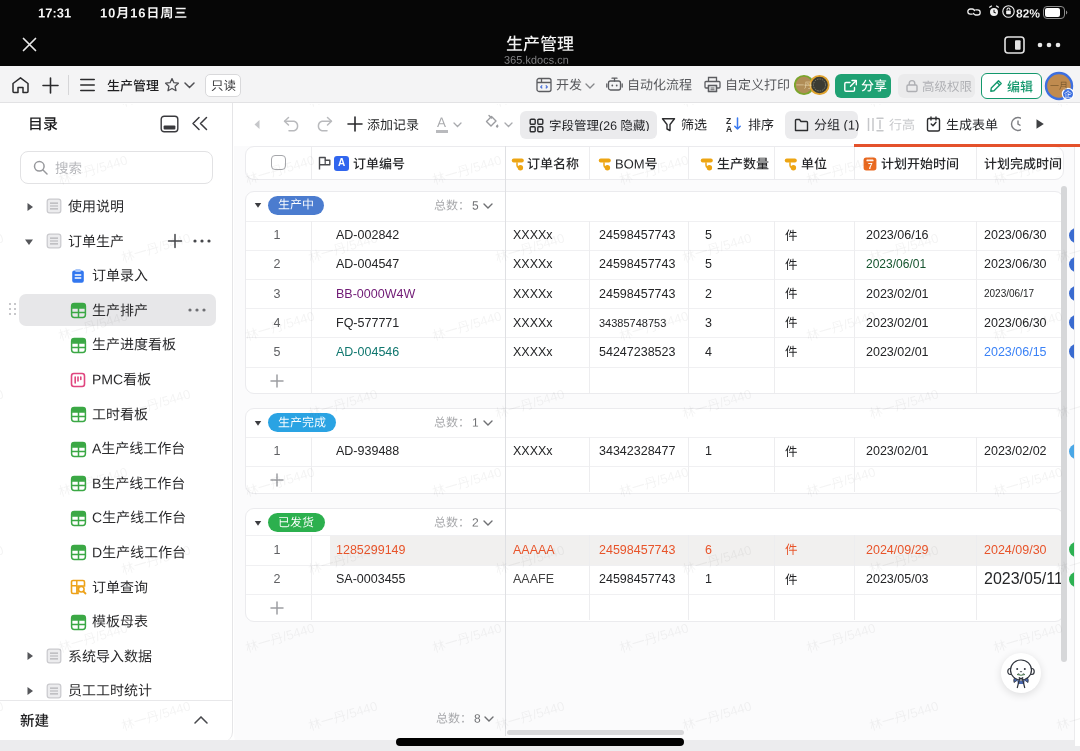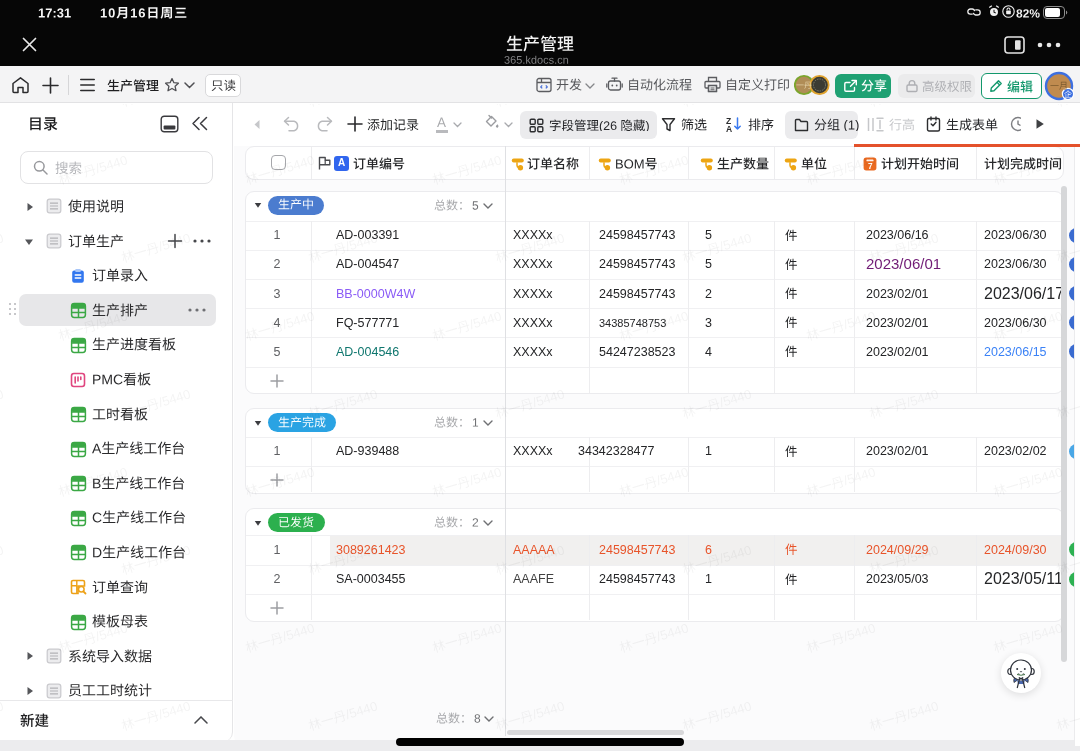--- a/index.html
+++ b/index.html
@@ -821,51 +821,51 @@
 <div class="ab" style="left:246px;top:337.3px;width:817px;height:1px;background:#f0f0f2"></div>
 <div class="ab" style="left:246px;top:366.5px;width:817px;height:1px;background:#f0f0f2"></div>
 <div class="ab" style="left:310.5px;top:220.5px;width:1px;height:172.0px;background:#ededef"></div>
 <div class="ab" style="left:505px;top:220.5px;width:1px;height:172.0px;background:#ededef"></div>
 <div class="ab" style="left:589px;top:220.5px;width:1px;height:172.0px;background:#ededef"></div>
 <div class="ab" style="left:688px;top:220.5px;width:1px;height:172.0px;background:#ededef"></div>
 <div class="ab" style="left:774px;top:220.5px;width:1px;height:172.0px;background:#ededef"></div>
 <div class="ab" style="left:854px;top:220.5px;width:1px;height:172.0px;background:#ededef"></div>
 <div class="ab" style="left:976px;top:220.5px;width:1px;height:172.0px;background:#ededef"></div>
 <div class="ab" style="left:262px;top:227.1px;width:30px;height:16px;font-size:12.5px;color:#5f6063;text-align:center;line-height:16px">1</div>
-<div class="ab" style="left:336px;top:227.1px;height:16px;font-size:12.5px;color:#242527;line-height:16px;white-space:nowrap">AD-003391</div>
+<div class="ab" style="left:336px;top:227.1px;height:16px;font-size:12.5px;color:#242527;line-height:16px;white-space:nowrap">AD-002842</div>
 <div class="ab" style="left:513px;top:227.1px;height:16px;font-size:12.5px;color:#242527;line-height:16px;white-space:nowrap">XXXXx</div>
 <div class="ab" style="left:599px;top:227.1px;height:16px;font-size:12.5px;color:#242527;line-height:16px;white-space:nowrap">24598457743</div>
 <div class="ab" style="left:705px;top:227.1px;height:16px;font-size:12.5px;color:#242527;line-height:16px;white-space:nowrap">5</div>
 <svg class="ck" style="position:absolute;left:785px;top:228.6px;width:12.5px;height:12.5px" viewBox="0 -880 1000 1000" fill="#242527">
     <use href="#q4ef6r" x="0"></use>
   </svg>
 <div class="ab" style="left:866px;top:227.1px;height:16px;font-size:12.5px;color:#242527;line-height:16px;white-space:nowrap">2023/06/16</div>
 <div class="ab" style="left:984px;top:227.1px;height:16px;font-size:12.5px;color:#242527;line-height:16px;white-space:nowrap">2023/06/30</div>
 <div class="ab" style="left:1069px;top:227.6px;width:15px;height:15px;border-radius:50%;background:#3a6bd0"></div>
 <div class="ab" style="left:262px;top:256.3px;width:30px;height:16px;font-size:12.5px;color:#5f6063;text-align:center;line-height:16px">2</div>
 <div class="ab" style="left:336px;top:256.3px;height:16px;font-size:12.5px;color:#242527;line-height:16px;white-space:nowrap">AD-004547</div>
 <div class="ab" style="left:513px;top:256.3px;height:16px;font-size:12.5px;color:#242527;line-height:16px;white-space:nowrap">XXXXx</div>
 <div class="ab" style="left:599px;top:256.3px;height:16px;font-size:12.5px;color:#242527;line-height:16px;white-space:nowrap">24598457743</div>
 <div class="ab" style="left:705px;top:256.3px;height:16px;font-size:12.5px;color:#242527;line-height:16px;white-space:nowrap">5</div>
 <svg class="ck" style="position:absolute;left:785px;top:257.8px;width:12.5px;height:12.5px" viewBox="0 -880 1000 1000" fill="#242527">
     <use href="#q4ef6r" x="0"></use>
   </svg>
-<div class="ab" style="left:866px;top:256.3px;height:16px;font-size:15px;color:#701a75;line-height:16px;white-space:nowrap">2023/06/01</div>
+<div class="ab" style="left:866px;top:256.3px;height:16px;font-size:12px;color:#14532d;line-height:16px;white-space:nowrap">2023/06/01</div>
 <div class="ab" style="left:984px;top:256.3px;height:16px;font-size:12.5px;color:#242527;line-height:16px;white-space:nowrap">2023/06/30</div>
 <div class="ab" style="left:1069px;top:256.8px;width:15px;height:15px;border-radius:50%;background:#3a6bd0"></div>
 <div class="ab" style="left:262px;top:285.5px;width:30px;height:16px;font-size:12.5px;color:#5f6063;text-align:center;line-height:16px">3</div>
-<div class="ab" style="left:336px;top:285.5px;height:16px;font-size:12.5px;color:#8b5cf6;line-height:16px;white-space:nowrap">BB-0000W4W</div>
+<div class="ab" style="left:336px;top:285.5px;height:16px;font-size:12.5px;color:#701a75;line-height:16px;white-space:nowrap">BB-0000W4W</div>
 <div class="ab" style="left:513px;top:285.5px;height:16px;font-size:12.5px;color:#242527;line-height:16px;white-space:nowrap">XXXXx</div>
 <div class="ab" style="left:599px;top:285.5px;height:16px;font-size:12.5px;color:#242527;line-height:16px;white-space:nowrap">24598457743</div>
 <div class="ab" style="left:705px;top:285.5px;height:16px;font-size:12.5px;color:#242527;line-height:16px;white-space:nowrap">2</div>
 <svg class="ck" style="position:absolute;left:785px;top:287.0px;width:12.5px;height:12.5px" viewBox="0 -880 1000 1000" fill="#242527">
     <use href="#q4ef6r" x="0"></use>
   </svg>
 <div class="ab" style="left:866px;top:285.5px;height:16px;font-size:12.5px;color:#242527;line-height:16px;white-space:nowrap">2023/02/01</div>
-<div class="ab" style="left:984px;top:285.5px;height:16px;font-size:16px;color:#242527;line-height:16px;white-space:nowrap">2023/06/17</div>
+<div class="ab" style="left:984px;top:285.5px;height:16px;font-size:10px;color:#242527;line-height:16px;white-space:nowrap">2023/06/17</div>
 <div class="ab" style="left:1069px;top:286.0px;width:15px;height:15px;border-radius:50%;background:#3a6bd0"></div>
 <div class="ab" style="left:262px;top:314.7px;width:30px;height:16px;font-size:12.5px;color:#5f6063;text-align:center;line-height:16px">4</div>
 <div class="ab" style="left:336px;top:314.7px;height:16px;font-size:12.5px;color:#242527;line-height:16px;white-space:nowrap">FQ-577771</div>
 <div class="ab" style="left:513px;top:314.7px;height:16px;font-size:12.5px;color:#242527;line-height:16px;white-space:nowrap">XXXXx</div>
 <div class="ab" style="left:599px;top:314.7px;height:16px;font-size:11px;color:#242527;line-height:16px;white-space:nowrap">34385748753</div>
 <div class="ab" style="left:705px;top:314.7px;height:16px;font-size:12.5px;color:#242527;line-height:16px;white-space:nowrap">3</div>
 <svg class="ck" style="position:absolute;left:785px;top:316.2px;width:12.5px;height:12.5px" viewBox="0 -880 1000 1000" fill="#242527">
     <use href="#q4ef6r" x="0"></use>
   </svg>
 <div class="ab" style="left:866px;top:314.7px;height:16px;font-size:12.5px;color:#242527;line-height:16px;white-space:nowrap">2023/02/01</div>
@@ -912,21 +912,21 @@
 <div class="ab" style="left:310.5px;top:436.8px;width:1px;height:55.599999999999966px;background:#ededef"></div>
 <div class="ab" style="left:505px;top:436.8px;width:1px;height:55.599999999999966px;background:#ededef"></div>
 <div class="ab" style="left:589px;top:436.8px;width:1px;height:55.599999999999966px;background:#ededef"></div>
 <div class="ab" style="left:688px;top:436.8px;width:1px;height:55.599999999999966px;background:#ededef"></div>
 <div class="ab" style="left:774px;top:436.8px;width:1px;height:55.599999999999966px;background:#ededef"></div>
 <div class="ab" style="left:854px;top:436.8px;width:1px;height:55.599999999999966px;background:#ededef"></div>
 <div class="ab" style="left:976px;top:436.8px;width:1px;height:55.599999999999966px;background:#ededef"></div>
 <div class="ab" style="left:262px;top:443.3px;width:30px;height:16px;font-size:12.5px;color:#5f6063;text-align:center;line-height:16px">1</div>
 <div class="ab" style="left:336px;top:443.3px;height:16px;font-size:12.5px;color:#242527;line-height:16px;white-space:nowrap">AD-939488</div>
 <div class="ab" style="left:513px;top:443.3px;height:16px;font-size:12.5px;color:#242527;line-height:16px;white-space:nowrap">XXXXx</div>
-<div class="ab" style="left:578px;top:443.3px;height:16px;font-size:12.5px;color:#242527;line-height:16px;white-space:nowrap">34342328477</div>
+<div class="ab" style="left:599px;top:443.3px;height:16px;font-size:12.5px;color:#242527;line-height:16px;white-space:nowrap">34342328477</div>
 <div class="ab" style="left:705px;top:443.3px;height:16px;font-size:12.5px;color:#242527;line-height:16px;white-space:nowrap">1</div>
 <svg class="ck" style="position:absolute;left:785px;top:444.8px;width:12.5px;height:12.5px" viewBox="0 -880 1000 1000" fill="#242527">
     <use href="#q4ef6r" x="0"></use>
   </svg>
 <div class="ab" style="left:866px;top:443.3px;height:16px;font-size:12.5px;color:#242527;line-height:16px;white-space:nowrap">2023/02/01</div>
 <div class="ab" style="left:984px;top:443.3px;height:16px;font-size:12.5px;color:#242527;line-height:16px;white-space:nowrap">2023/02/02</div>
 <div class="ab" style="left:1069px;top:443.8px;width:15px;height:15px;border-radius:50%;background:#4aa7e6"></div>
 <svg class="ic" style="left:270px;top:473px" width="14" height="14" viewBox="0 0 14 14" stroke="#9d9ea2" stroke-width="1.5" stroke-linecap="round">
     <path d="M7 1 V13 M1 7 H13"></path>
   </svg>
@@ -956,21 +956,21 @@
 <div class="ab" style="left:246px;top:564.5px;width:817px;height:1px;background:#f0f0f2"></div>
 <div class="ab" style="left:246px;top:594.0px;width:817px;height:1px;background:#f0f0f2"></div>
 <div class="ab" style="left:310.5px;top:535.0px;width:1px;height:85.0px;background:#ededef"></div>
 <div class="ab" style="left:505px;top:535.0px;width:1px;height:85.0px;background:#ededef"></div>
 <div class="ab" style="left:589px;top:535.0px;width:1px;height:85.0px;background:#ededef"></div>
 <div class="ab" style="left:688px;top:535.0px;width:1px;height:85.0px;background:#ededef"></div>
 <div class="ab" style="left:774px;top:535.0px;width:1px;height:85.0px;background:#ededef"></div>
 <div class="ab" style="left:854px;top:535.0px;width:1px;height:85.0px;background:#ededef"></div>
 <div class="ab" style="left:976px;top:535.0px;width:1px;height:85.0px;background:#ededef"></div>
 <div class="ab" style="left:262px;top:541.8px;width:30px;height:16px;font-size:12.5px;color:#5f6063;text-align:center;line-height:16px">1</div>
-<div class="ab" style="left:336px;top:541.8px;height:16px;font-size:12.5px;color:#e8542a;line-height:16px;white-space:nowrap">3089261423</div>
+<div class="ab" style="left:336px;top:541.8px;height:16px;font-size:12.5px;color:#e8542a;line-height:16px;white-space:nowrap">1285299149</div>
 <div class="ab" style="left:513px;top:541.8px;height:16px;font-size:12.5px;color:#e8542a;line-height:16px;white-space:nowrap">AAAAA</div>
 <div class="ab" style="left:599px;top:541.8px;height:16px;font-size:12.5px;color:#e8542a;line-height:16px;white-space:nowrap">24598457743</div>
 <div class="ab" style="left:705px;top:541.8px;height:16px;font-size:12.5px;color:#e8542a;line-height:16px;white-space:nowrap">6</div>
 <svg class="ck" style="position:absolute;left:785px;top:543.2px;width:12.5px;height:12.5px" viewBox="0 -880 1000 1000" fill="#e8542a">
     <use href="#q4ef6r" x="0"></use>
   </svg>
 <div class="ab" style="left:866px;top:541.8px;height:16px;font-size:12.5px;color:#e8542a;line-height:16px;white-space:nowrap">2024/09/29</div>
 <div class="ab" style="left:984px;top:541.8px;height:16px;font-size:12.5px;color:#e8542a;line-height:16px;white-space:nowrap">2024/09/30</div>
 <div class="ab" style="left:1069px;top:542.2px;width:15px;height:15px;border-radius:50%;background:#2db152"></div>
 <div class="ab" style="left:262px;top:571.2px;width:30px;height:16px;font-size:12.5px;color:#5f6063;text-align:center;line-height:16px">2</div>

